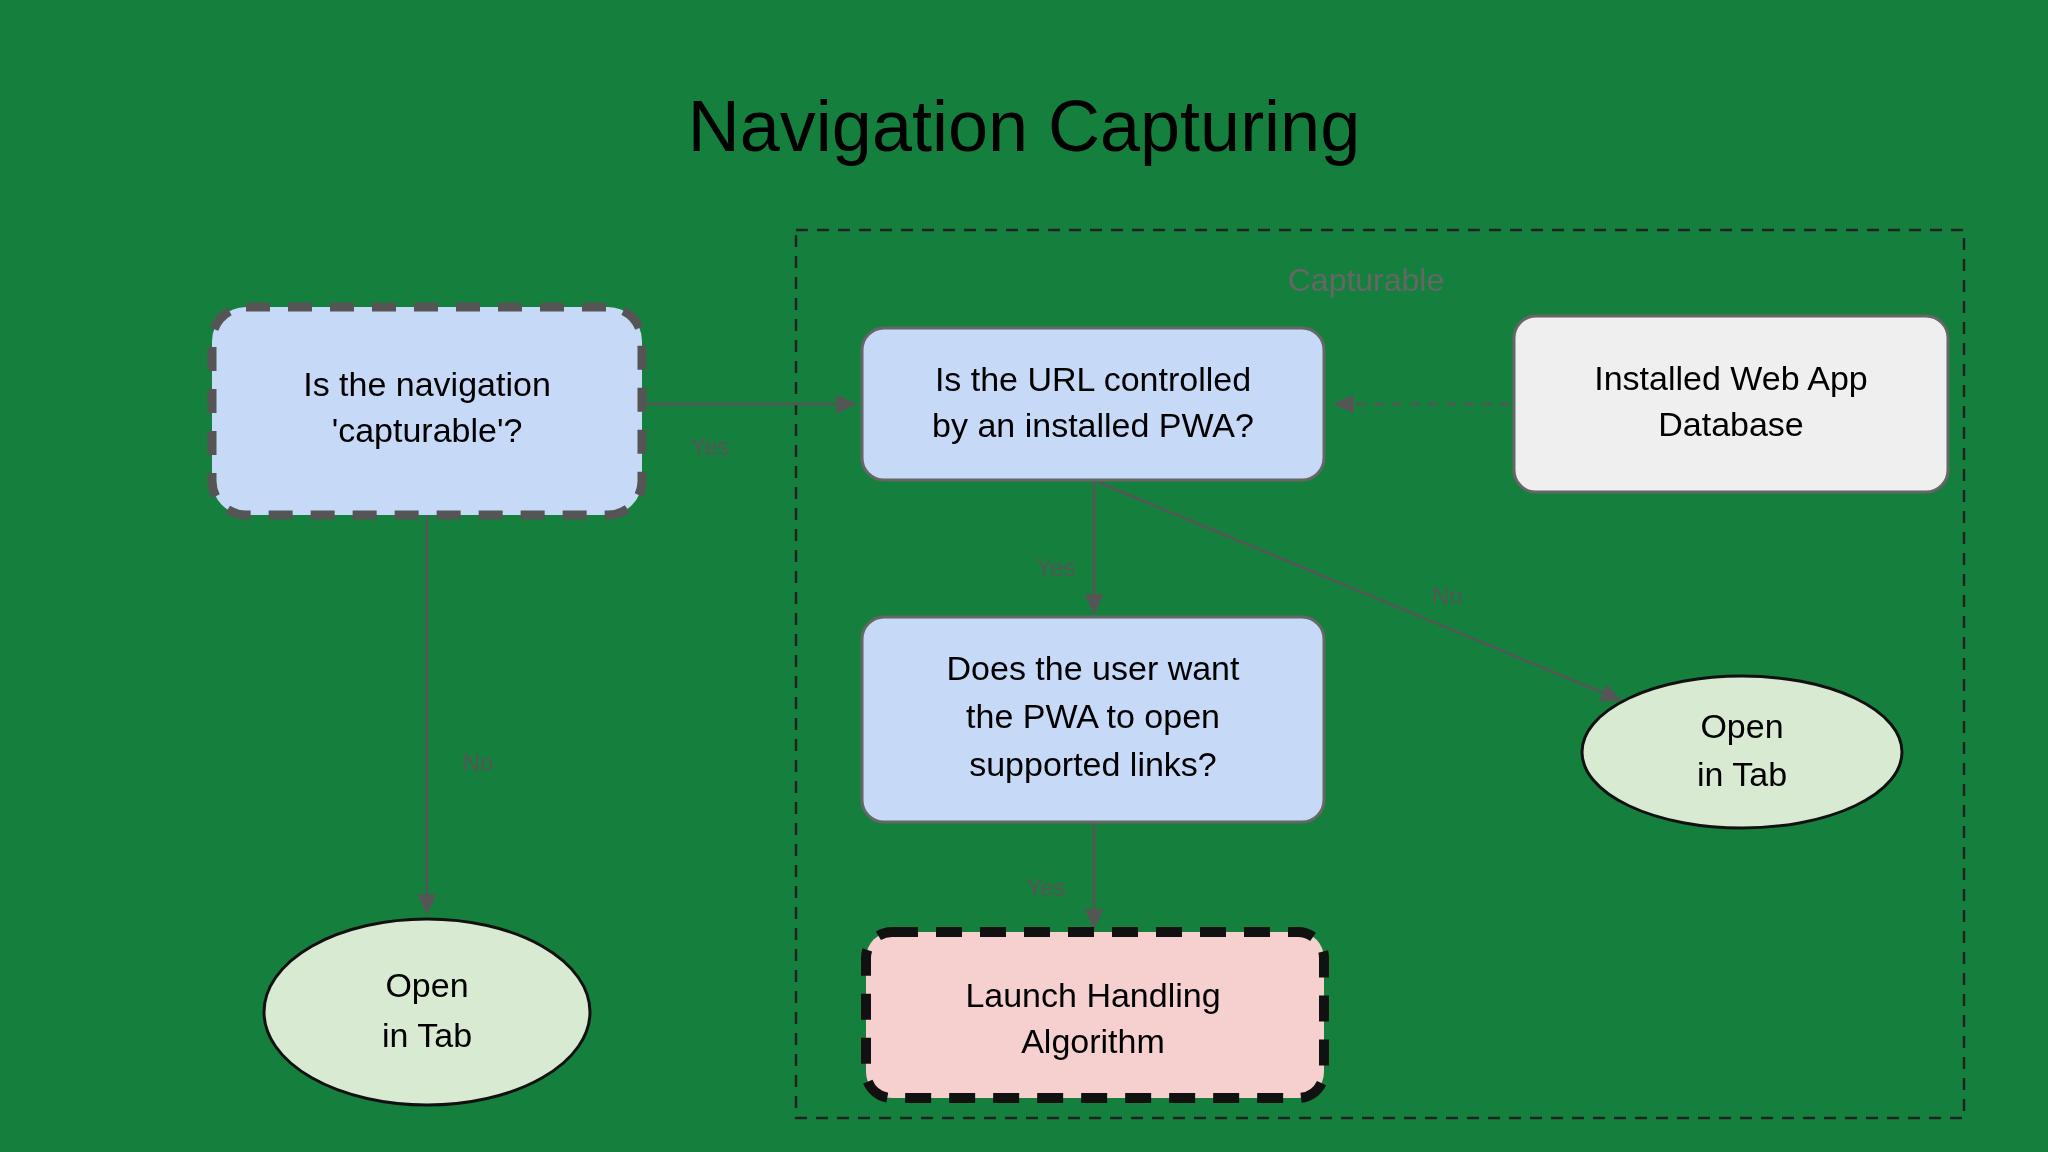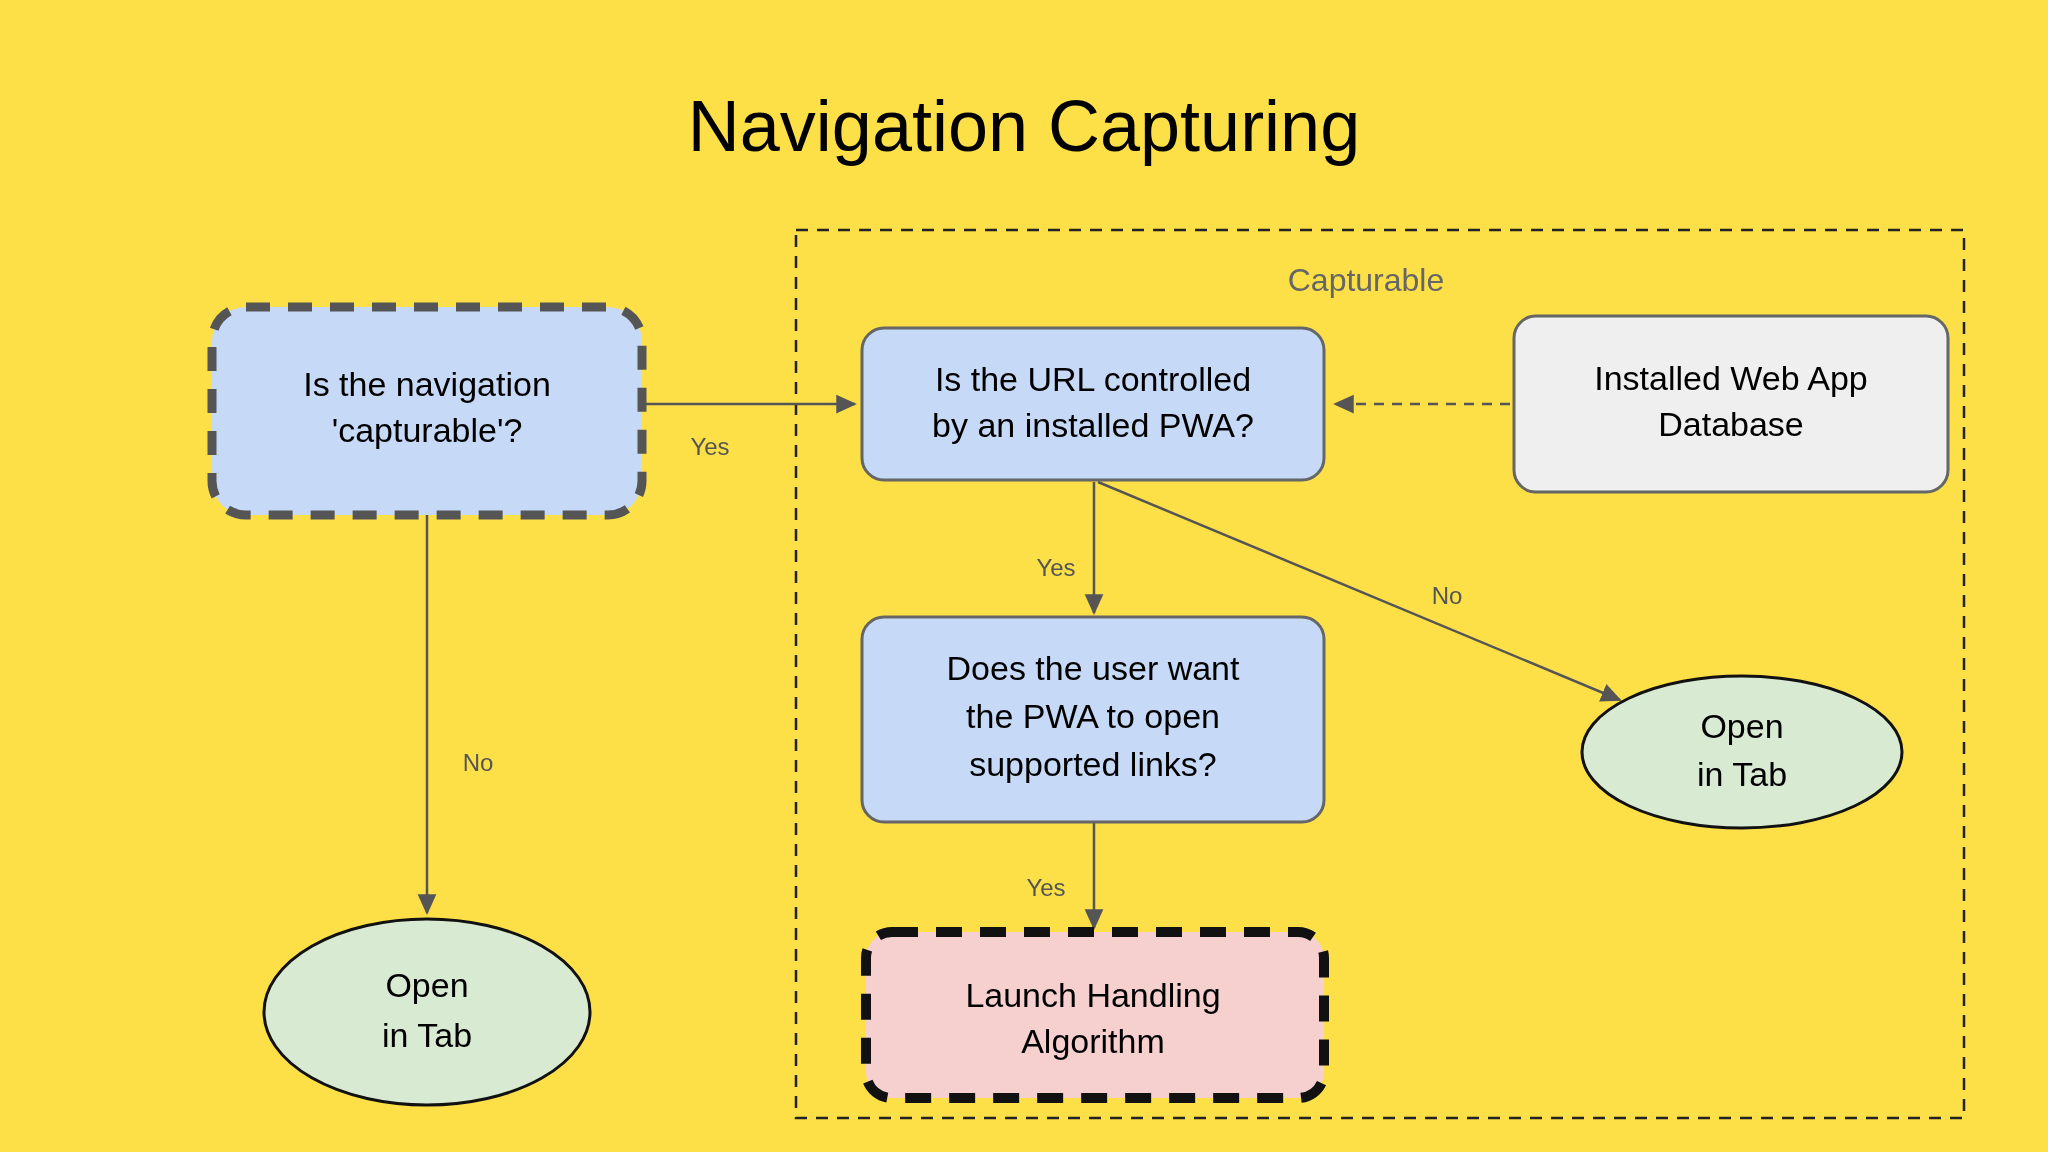--- a/index.html
+++ b/index.html
@@ -11,21 +11,21 @@
   body {
     width: 2048px;
     height: 1152px;
     overflow: hidden;
     font-family: "Liberation Sans", sans-serif;
   }
   #diagram-root {
     position: relative;
     width: 2048px;
     height: 1152px;
-    background: #fde047;
+    background: #15803d;
   }
   svg#flow {
     display: block;
     width: 2048px;
     height: 1152px;
   }
   .node-text {
     font-family: "Liberation Sans", sans-serif;
     font-size: 34px;
     fill: #000000;

